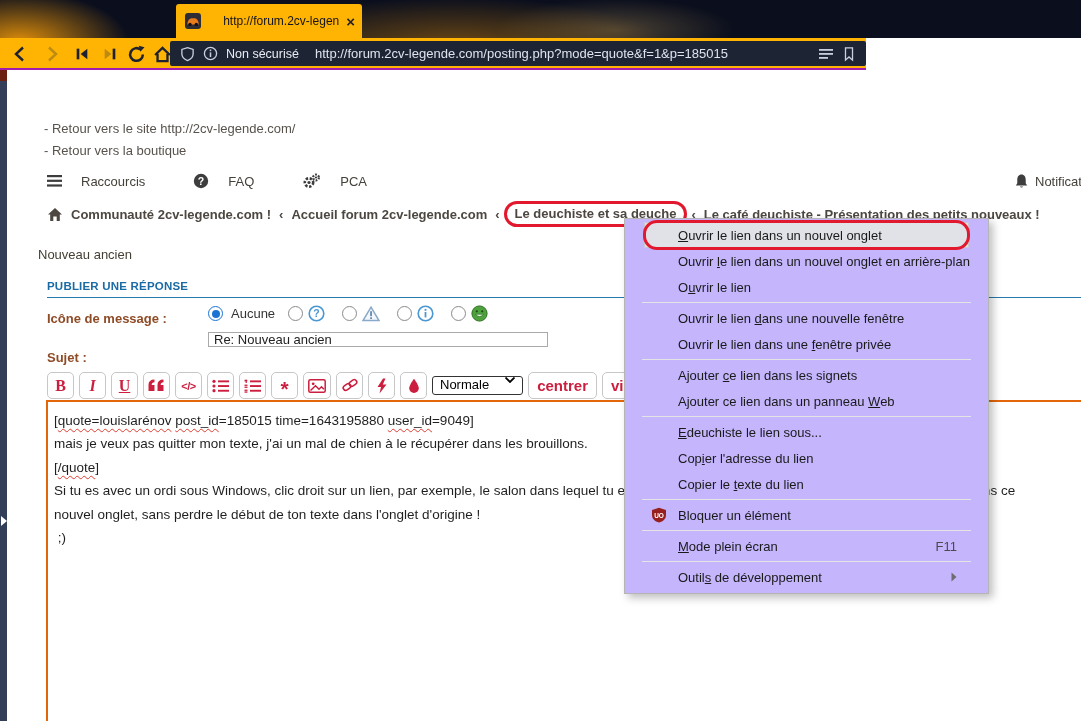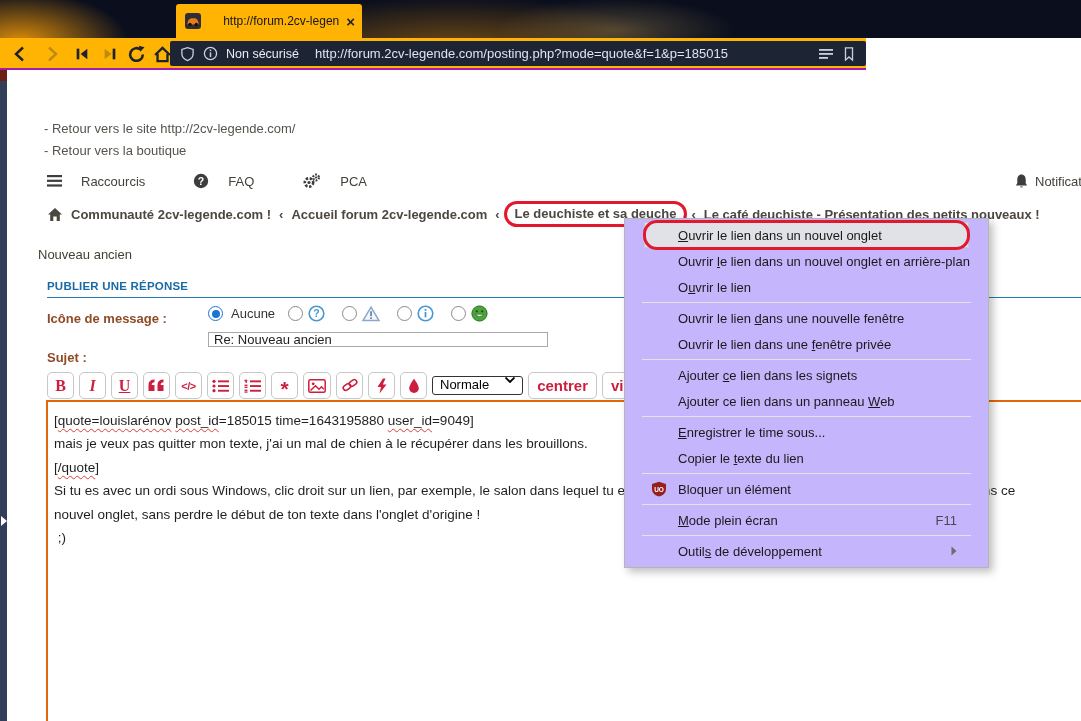--- a/index.html
+++ b/index.html
@@ -372,21 +372,24 @@
   </div>
   <div class="msep"></div>
   <div class="mi">
     <span class="lbl"><span>Ajouter </span><span class="ak">c</span><span>e lien dans les signets</span></span>
   </div>
   <div class="mi">
     <span class="lbl"><span>Ajouter ce lien dans un panneau </span><span class="ak">W</span><span>eb</span></span>
   </div>
   <div class="msep"></div>
   <div class="mi">
-    <span class="lbl"><span></span><span class="ak">E</span><span>nregistrer le time sous...</span></span>
+    <span class="lbl"><span></span><span class="ak">E</span><span>deuchiste le lien sous...</span></span>
+  </div>
+  <div class="mi">
+    <span class="lbl"><span>Cop</span><span class="ak">i</span><span>er l'adresse du lien</span></span>
   </div>
   <div class="mi">
     <span class="lbl"><span>Copier le </span><span class="ak">t</span><span>exte du lien</span></span>
   </div>
   <div class="msep"></div>
   <div class="mi">
     <span class="ubo">
       <svg width="16" height="16" viewBox="0 0 16 16">
         <path d="M8 0.8 L15 3 V8 C15 11.8 12.2 14.5 8 15.6 C3.8 14.5 1 11.8 1 8 V3 Z" fill="#97201f"></path>
         <text x="8" y="10.6" font-size="6.5" font-weight="bold" fill="#fff" text-anchor="middle" font-family="Liberation Sans, sans-serif">UO</text>

